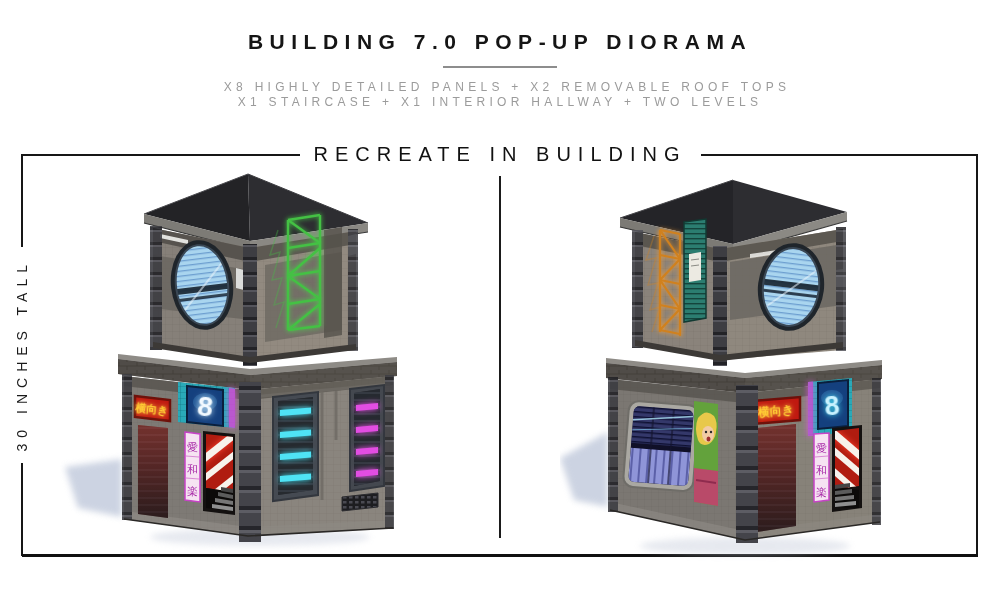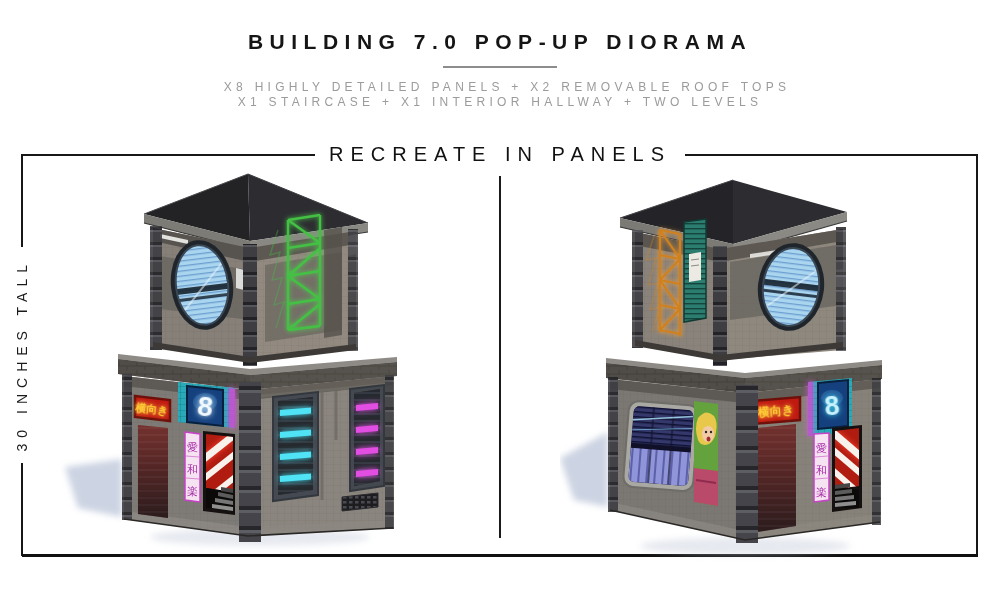--- a/index.html
+++ b/index.html
@@ -39,21 +39,21 @@
 
 <div class="stage">
 
   <div class="title">BUILDING 7.0 POP-UP DIORAMA</div>
   <div class="title-underline"></div>
   <div class="sub sub1">X8 HIGHLY DETAILED PANELS + X2 REMOVABLE ROOF TOPS</div>
   <div class="sub sub2">X1 STAIRCASE + X1 INTERIOR HALLWAY + TWO LEVELS</div>
 
   <div class="banner">
     <div class="rule"></div>
-    <div class="banner-label">RECREATE IN PANELS</div>
+    <div class="banner-label">RECREATE IN BUILDING</div>
     <div class="rule"></div>
   </div>
   <div class="side-rail">
     <div class="vrule"></div>
     <div class="height-label">30 INCHES TALL</div>
     <div class="vrule"></div>
   </div>
   <div class="right-rail"></div>
   <div class="bottom-rule"></div>
   <div class="center-divider"></div>

